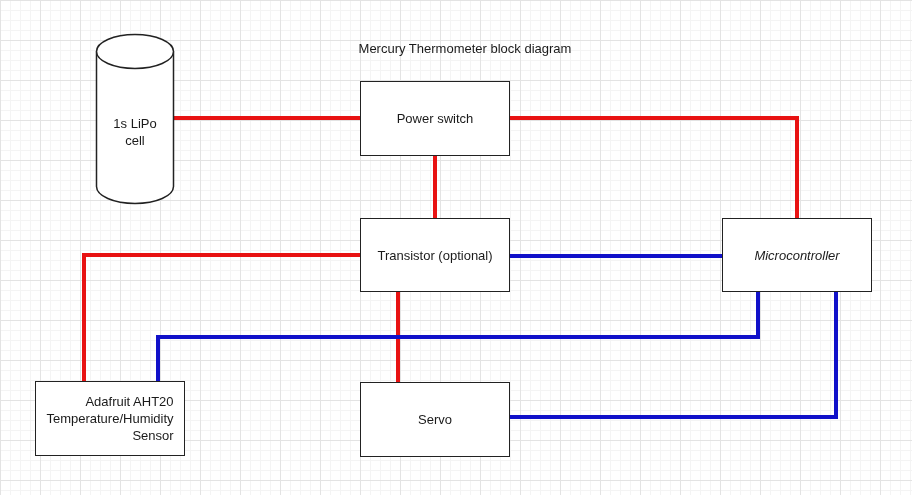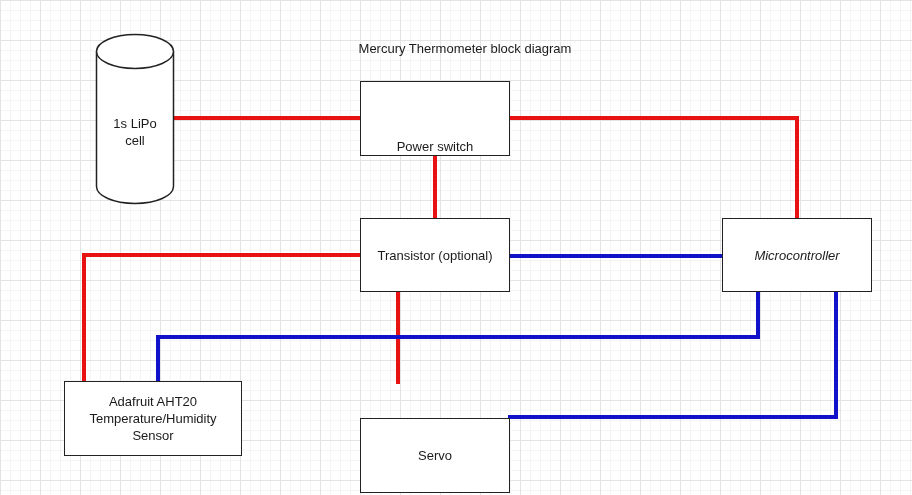--- a/index.html
+++ b/index.html
@@ -53,30 +53,30 @@
     <div class="wire" style="left: 834px; top: 290px; width: 4px; height: 129px; background: rgb(17, 17, 201);"></div>
     <div class="wire" style="left: 508px; top: 415px; width: 330px; height: 4px; background: rgb(17, 17, 201);"></div>
     <div class="node cylinder" style="left: 95px; top: 33px; width: 80px; height: 172px;">
       <svg width="80" height="172">
         <path d="M 1.5 18.5 L 1.5 153.5 A 38.5 17 0 0 0 78.5 153.5 L 78.5 18.5" fill="#ffffff" stroke="#222222" stroke-width="1.5"></path>
         <ellipse cx="40" cy="18.5" rx="38.5" ry="17" fill="#ffffff" stroke="#222222" stroke-width="1.5"></ellipse>
       </svg>
       <span class="label">1s LiPo
 cell</span>
     </div>
-    <div class="node rect" style="left: 360px; top: 81px; width: 150px; height: 75px; align-items: flex-end;">
+    <div class="node rect" style="left: 360px; top: 81px; width: 150px; height: 75px;">
       <span class="label">Power switch</span>
     </div>
     <div class="node rect" style="left: 360px; top: 218px; width: 150px; height: 74px; justify-content: center;">
       <span class="label">Transistor (optional)</span>
     </div>
     <div class="node rect" style="left: 722px; top: 218px; width: 150px; height: 74px; font-style: italic;">
       <span class="label">Microcontroller</span>
     </div>
-    <div class="node rect" style="left: 64px; top: 381px; width: 178px; height: 75px;">
+    <div class="node rect" style="left: 35px; top: 381px; width: 150px; height: 75px; text-align: right;">
       <span class="label">Adafruit AHT20
 Temperature/Humidity
 Sensor</span>
     </div>
-    <div class="node rect" style="left: 360px; top: 382px; width: 150px; height: 75px; margin-top: 36px;">
+    <div class="node rect" style="left: 360px; top: 382px; width: 150px; height: 75px;">
       <span class="label">Servo</span>
     </div>
   </div>
 
 </body></html>

